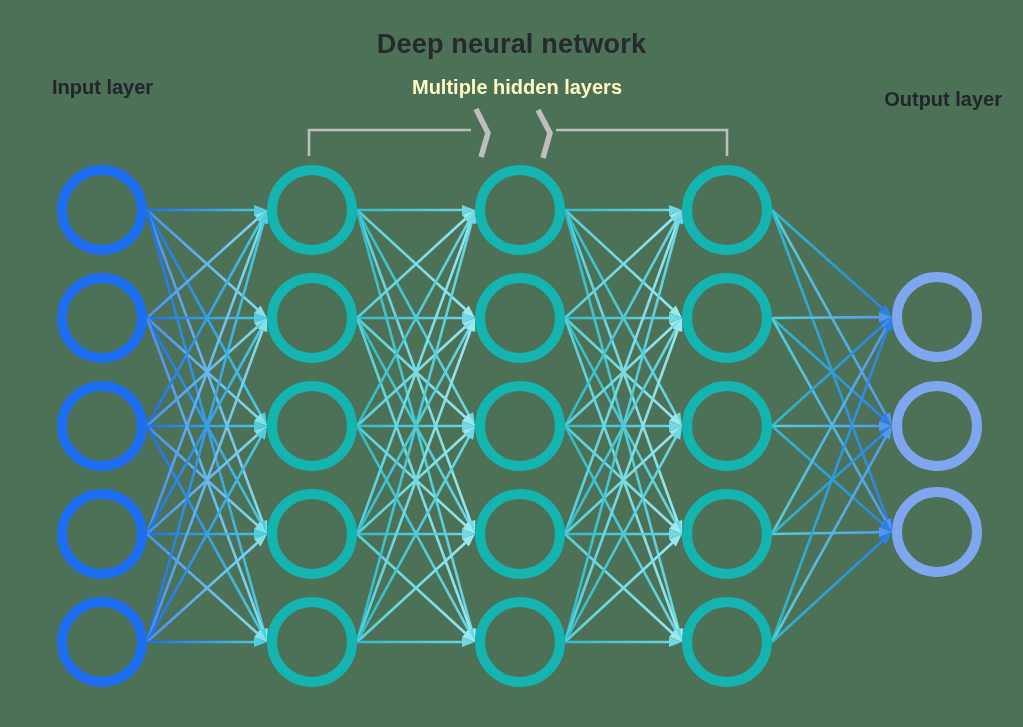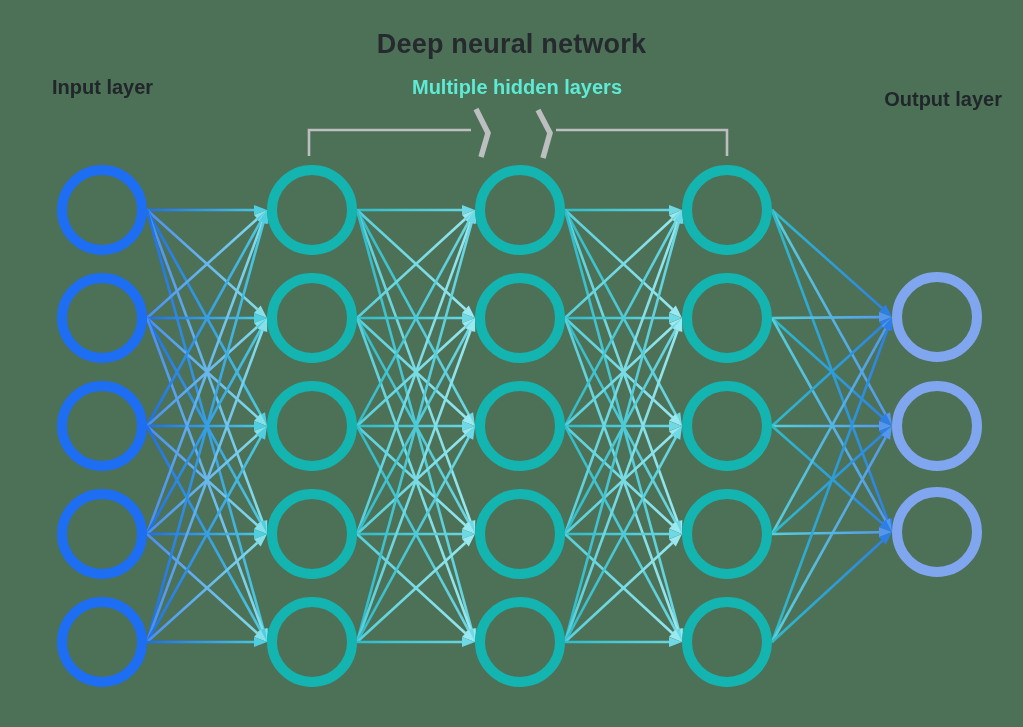--- a/index.html
+++ b/index.html
@@ -41,21 +41,21 @@
     width: 100%;
     height: 100%;
   }
 </style>
 </head>
 <body style="background: rgb(76, 113, 87);">
 
 <div class="stage">
   <h1 class="diagram-title" style="color: rgb(38, 42, 46);">Deep neural network</h1>
   <div class="layer-label input" style="color: rgb(33, 38, 42);">Input layer</div>
-  <div class="layer-label hidden" style="color: #5eead4;">Multiple hidden layers</div>
+  <div class="layer-label hidden" style="color: #fef9c3;">Multiple hidden layers</div>
   <div class="layer-label output" style="color: rgb(33, 38, 42);">Output layer</div>
   <svg class="network" viewBox="0 0 1023 727">
       <defs>
         <linearGradient id="g0" gradientUnits="userSpaceOnUse" x1="147" y1="210" x2="267" y2="210">
           <stop offset="0" stop-color="#1f6fe8"></stop>
           <stop offset="1" stop-color="#4ecede"></stop>
         </linearGradient>
         <linearGradient id="g1" gradientUnits="userSpaceOnUse" x1="147" y1="210" x2="267" y2="318">
           <stop offset="0" stop-color="#4a8ef0"></stop>
           <stop offset="1" stop-color="#86e0ea"></stop>

